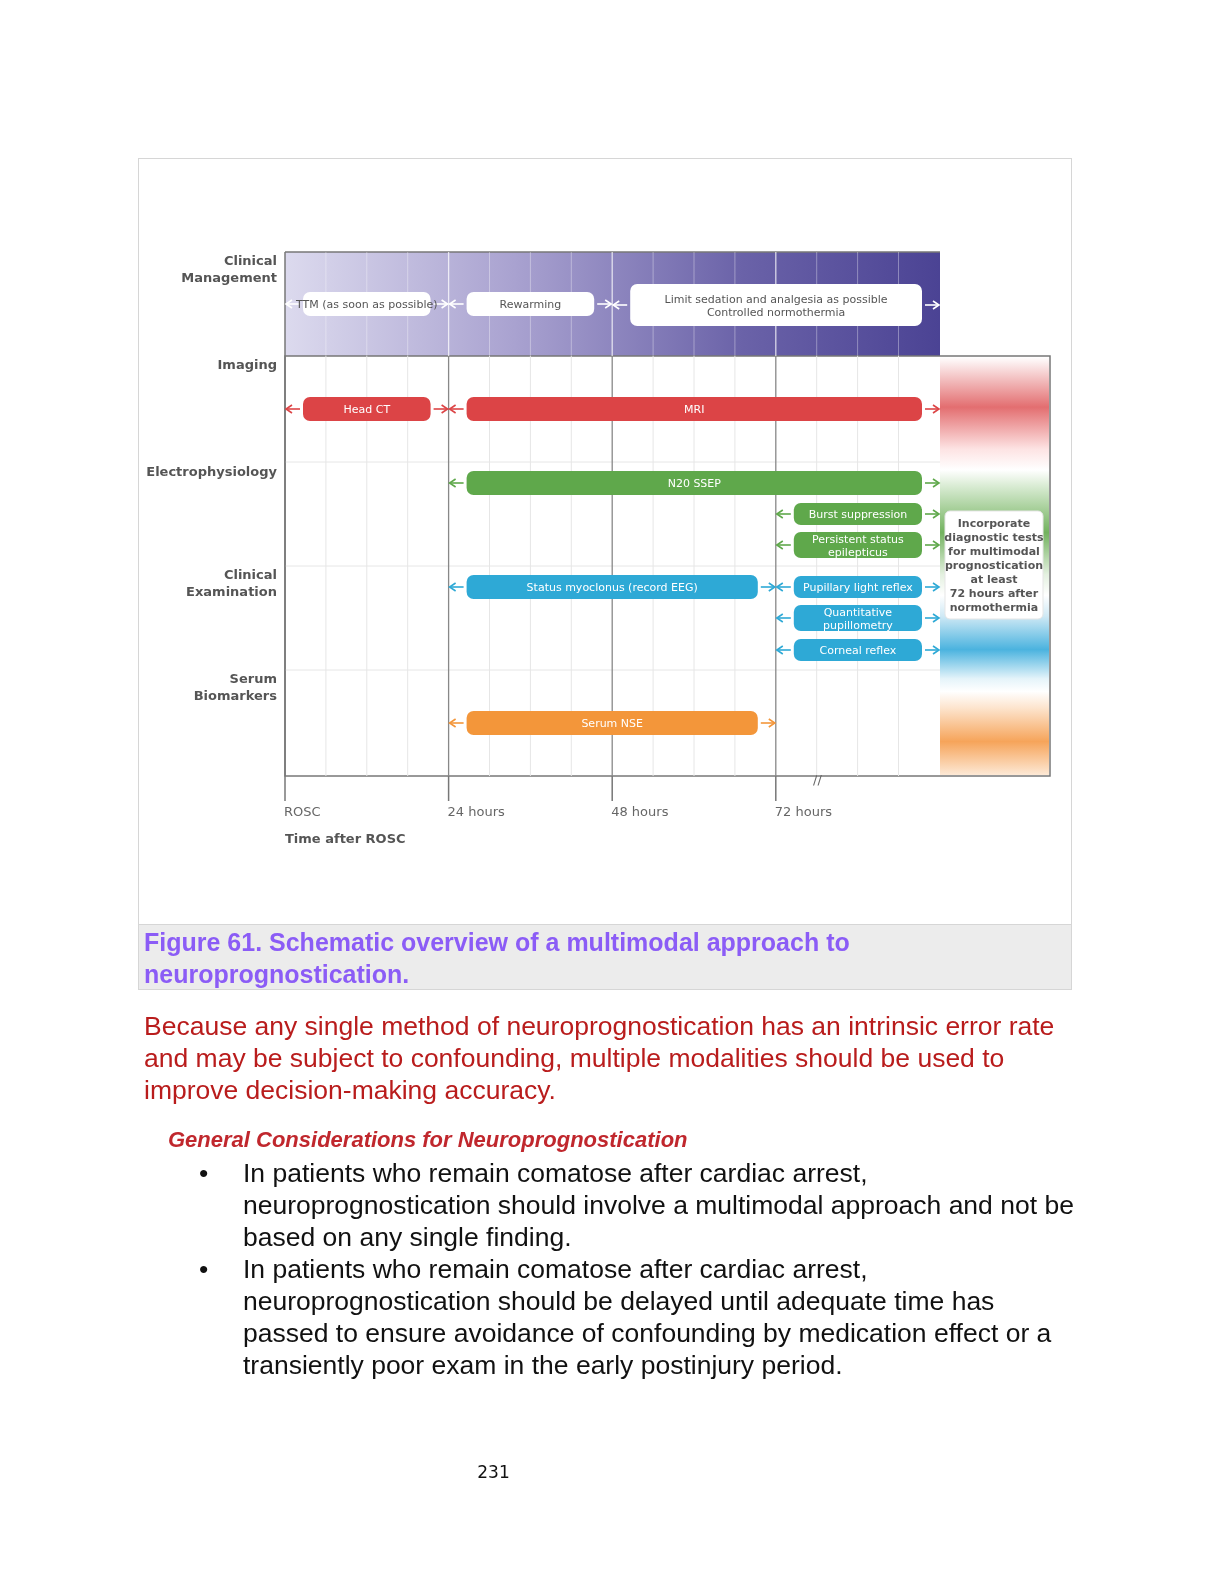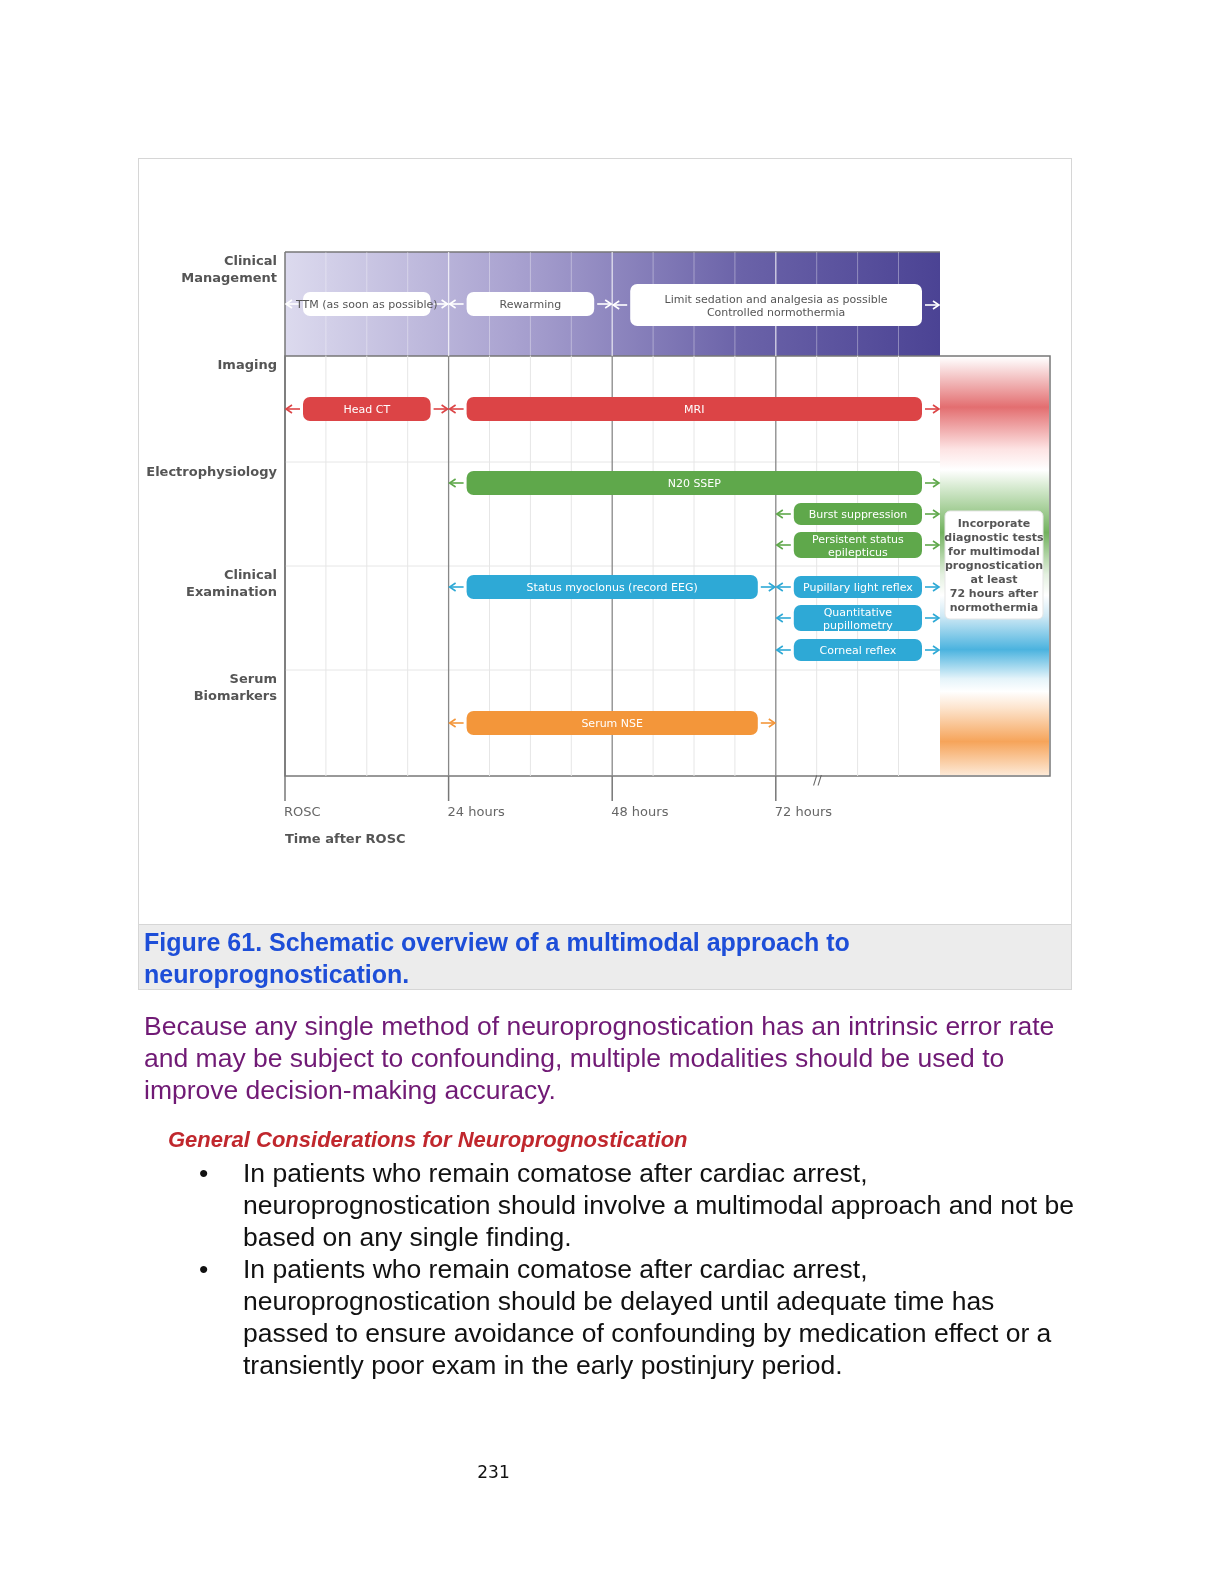--- a/index.html
+++ b/index.html
@@ -4,32 +4,32 @@
 <style>
   html, body { margin: 0; padding: 0; background: #ffffff; }
   body { width: 1220px; height: 1579px; position: relative; overflow: hidden; }
   .page { position: absolute; left: 0; top: 16px; width: 1220px; height: 1579px; }
 
   .figure-box { position: absolute; left: 138px; top: 142px; width: 934px; height: 832px;
     border: 1.5px solid #d6d6d6; box-sizing: border-box; background: #fff; }
   .caption-bar { position: absolute; left: 138px; top: 908px; width: 934px; height: 66px;
     background: #ececec; border: 1.5px solid #d6d6d6; box-sizing: border-box; border-top: 1.5px solid #d6d6d6; }
   .caption-text { position: absolute; left: 144px; top: 910px; width: 900px;
-    font-family: "Liberation Sans", sans-serif; font-weight: bold; font-size: 25px; line-height: 32px; color: #1d4ed8; }
+    font-family: "Liberation Sans", sans-serif; font-weight: bold; font-size: 25px; line-height: 32px; color: #8b5cf6; }
 
   svg#diagram { position: absolute; left: 0; top: 0; }
   .row-label { font-family: "DejaVu Sans", sans-serif; font-size: 13px; font-weight: bold; fill: #555; }
   .axis-label { font-family: "DejaVu Sans", sans-serif; font-size: 13px; fill: #666; }
   .axis-title { font-family: "DejaVu Sans", sans-serif; font-size: 13px; font-weight: bold; fill: #555; }
   .bar-text { font-family: "DejaVu Sans", sans-serif; font-size: 11px; fill: #fff; }
   .mgmt-text { font-family: "DejaVu Sans", sans-serif; font-size: 11px; fill: #555; }
   .note-text { font-family: "DejaVu Sans", sans-serif; font-size: 11px; font-weight: bold; fill: #555; }
 
   .body-text { position: absolute; left: 144px; top: 994px; width: 940px;
-    font-family: "Liberation Sans", sans-serif; font-size: 26.5px; line-height: 32px; color: #701a75; }
+    font-family: "Liberation Sans", sans-serif; font-size: 26.5px; line-height: 32px; color: #b91c1c; }
   .section-heading { position: absolute; left: 144px; top: 1108px; width: 940px;
     font-family: "Liberation Sans", sans-serif; font-size: 22px; line-height: 32px;
     font-weight: bold; font-style: italic; color: #c0272d; margin-left: 24px; }
   .bullets { position: absolute; left: 196px; top: 1141px; width: 890px; margin: 0; padding: 0; list-style: none; }
   .bullets li { position: relative; padding-left: 47px;
     font-family: "Liberation Sans", sans-serif; font-size: 26.5px; line-height: 32px; color: #111; }
   .bullet-dot { position: absolute; left: 3px; top: 0; }
   .page-number { position: absolute; left: 0; width: 987px; top: 1446px; text-align: center;
     font-family: "DejaVu Sans", sans-serif; font-size: 17px; color: #111; }
 </style>

